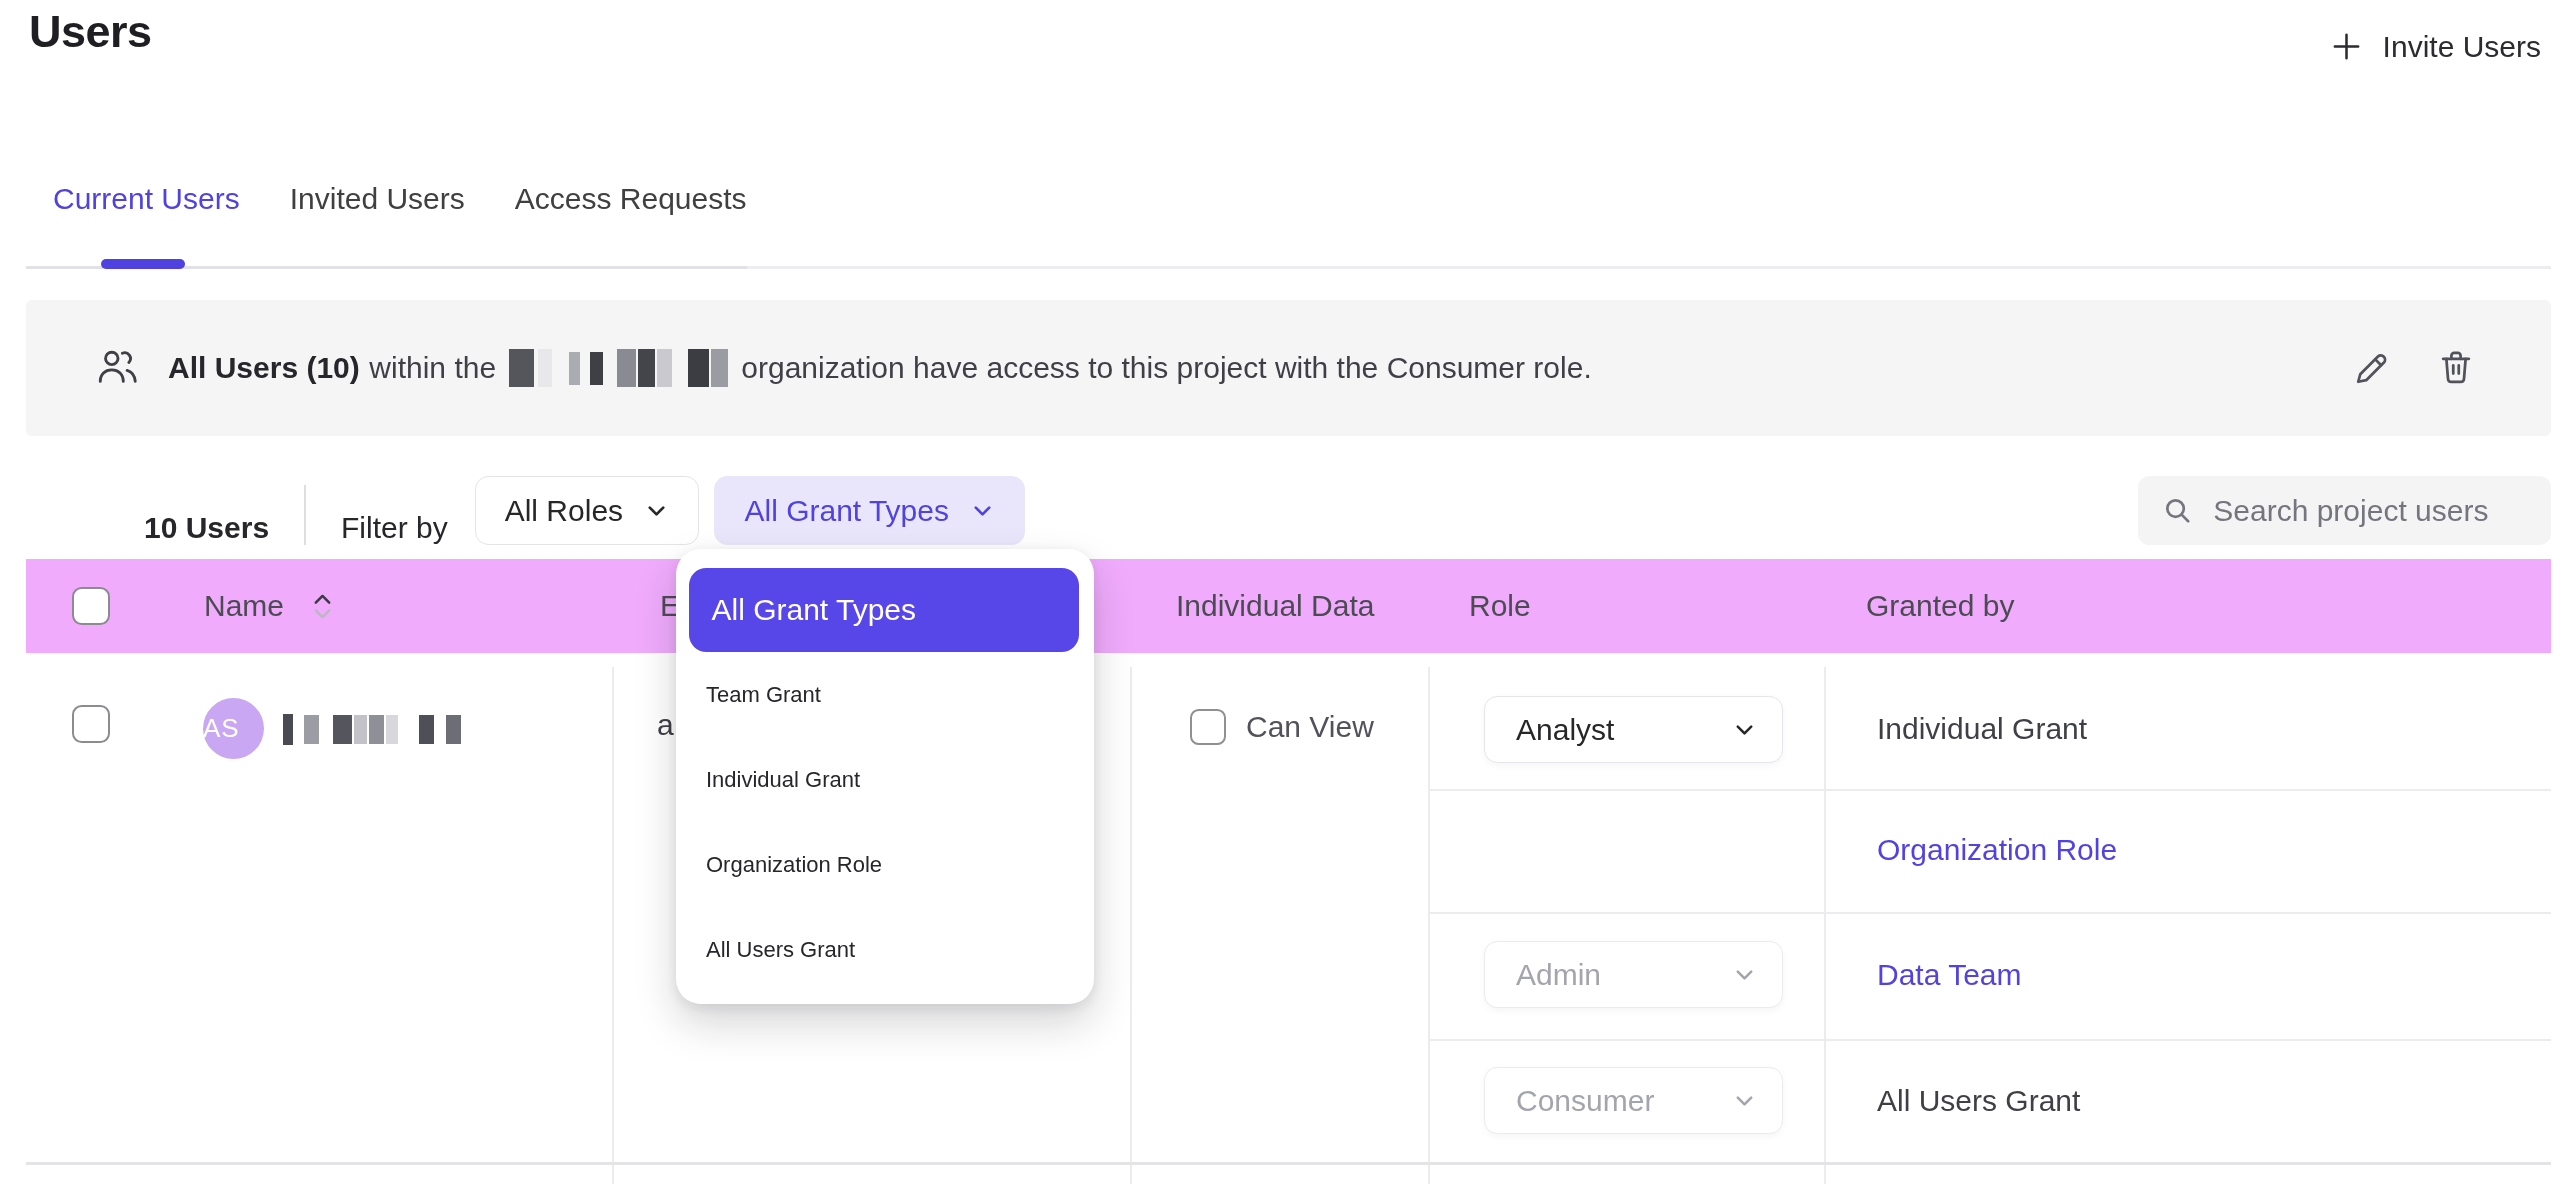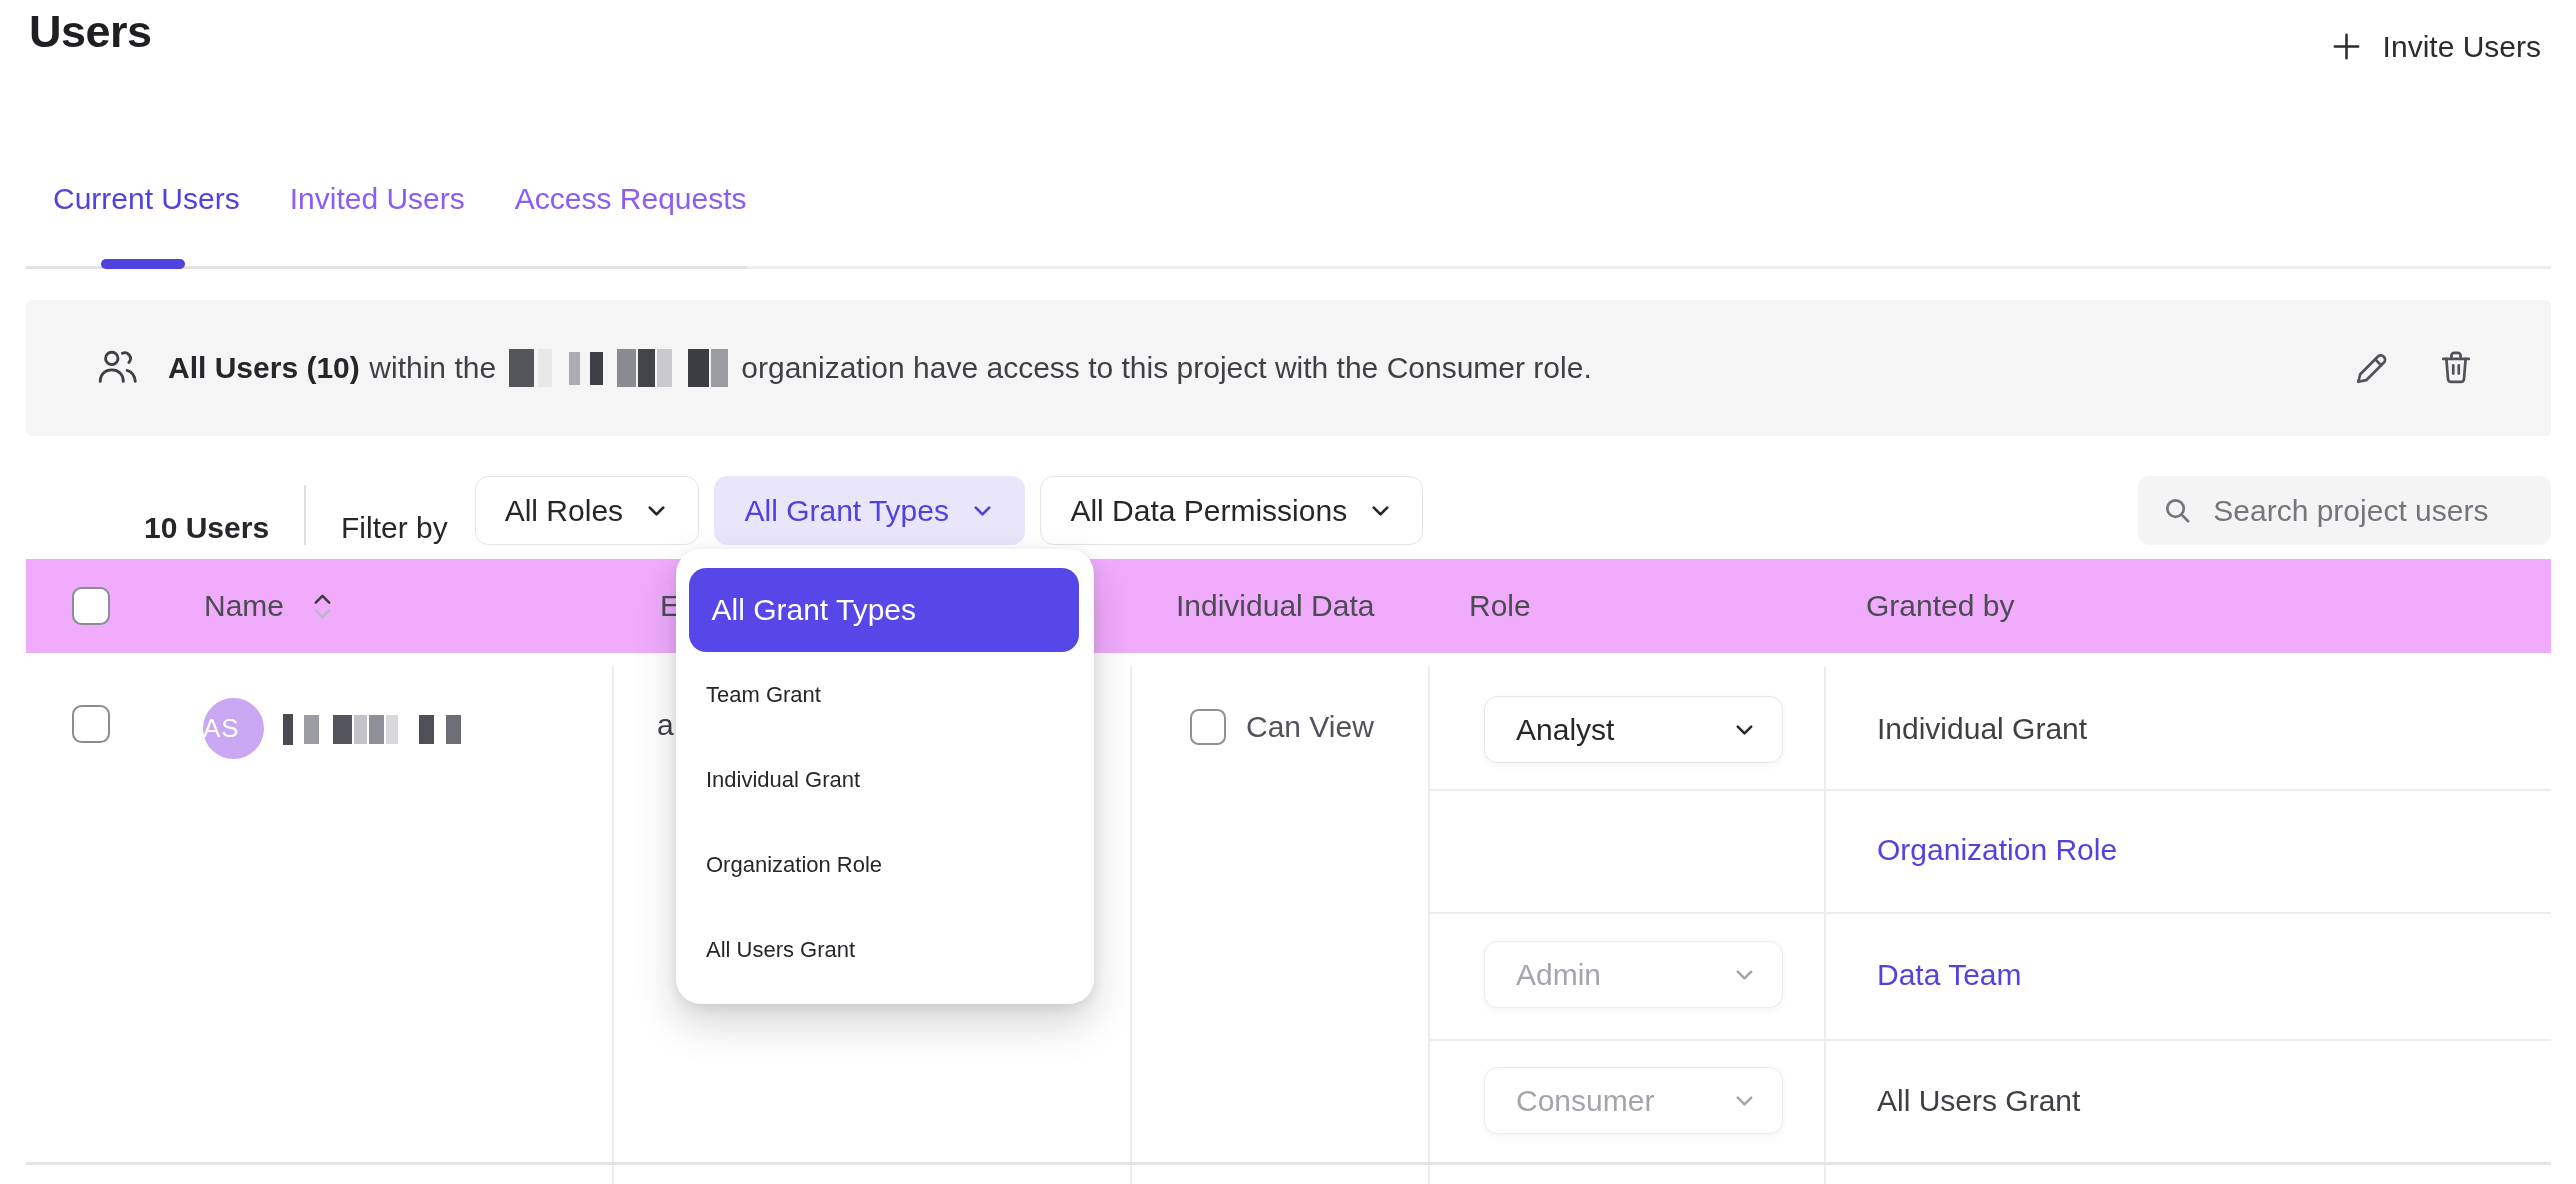--- a/index.html
+++ b/index.html
@@ -5,21 +5,21 @@
   html,body{margin:0;padding:0;background:#ffffff;}
   body{font-family:"Liberation Sans", sans-serif; color:#27272a;}
   .stage{position:relative;width:2576px;height:1184px;background:#fff;overflow:hidden;}
 
   
   .page-title{position:absolute;left:29px;top:5.8px;font-size:45px;font-weight:700;color:#1f1f23;letter-spacing:-0.5px;}
   .invite-btn{position:absolute;top:29px;right:35px;display:flex;align-items:center;gap:19px;
     font-size:30px;font-weight:400;color:#2b2b30;cursor:pointer;}
 
   .tabs{position:absolute;left:53px;top:182px;display:flex;gap:50px;font-size:30px;font-weight:500;}
-  .tab{color:#8b5cf6;cursor:pointer;}
+  .tab{color:#404040;cursor:pointer;}
   .tab.active{color:var(--accent);}
   .tab-underline{position:absolute;left:101px;top:259px;width:84px;height:9.6px;border-radius:5.8px;background:var(--accent);z-index:2;}
   .tabs-line-a{position:absolute;left:26px;top:266px;width:721px;height:2.9px;background:#e2e2e6;}
   .tabs-line-b{position:absolute;left:747px;top:266px;width:1804px;height:2.9px;background:#ededf0;}
 
   
   .banner{position:absolute;left:26px;top:300px;width:2525px;height:136px;background:#f5f5f6;border-radius:5.8px;
     display:flex;align-items:center;}
   .banner .b-icon{margin-left:69px;display:flex;}
   .banner-text{margin-left:27px;font-size:30px;color:#3f3f46;display:flex;align-items:center;white-space:nowrap;}
@@ -154,28 +154,20 @@
         </span>
       </span>
       <span class="pill active">
         <span>All Grant Types</span>
         <span>
           <svg width="25" height="25" viewBox="0 0 26 26" fill="none">
               <path d="M6 10l7 7 7-7" stroke="currentColor" stroke-width="2.8" stroke-linecap="round" stroke-linejoin="round"></path>
             </svg>
         </span>
       </span>
-      <span class="pill">
-        <span>All Data Permissions</span>
-        <span>
-          <svg width="25" height="25" viewBox="0 0 26 26" fill="none">
-              <path d="M6 10l7 7 7-7" stroke="currentColor" stroke-width="2.8" stroke-linecap="round" stroke-linejoin="round"></path>
-            </svg>
-        </span>
-      </span>
     </div>
     <div class="search-box">
       <span>
         <svg width="33" height="33" viewBox="0 0 34 34" fill="none" stroke="#75757e" stroke-width="2.8" stroke-linecap="round">
           <circle cx="15" cy="15" r="8.5"></circle>
             <path d="M21.5 21.5L28 28"></path>
         </svg>
       </span>
       <input type="text" placeholder="Search project users" style="">
     </div>

